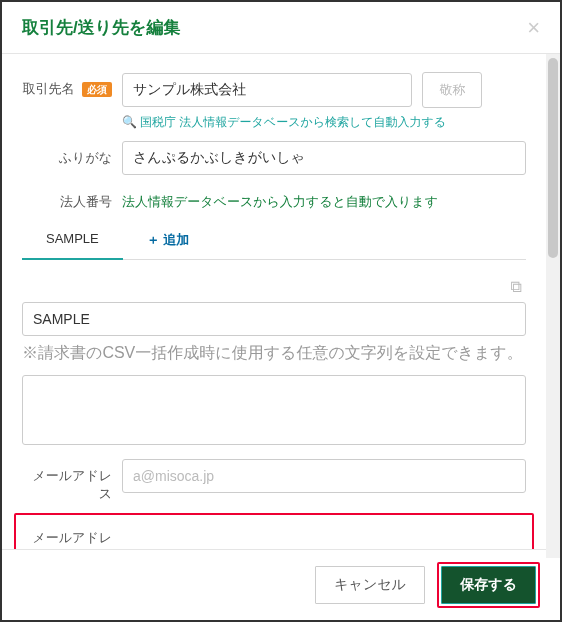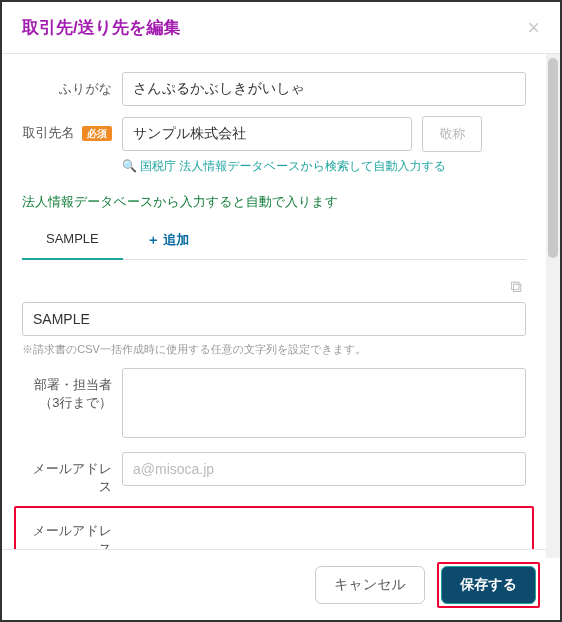--- a/index.html
+++ b/index.html
@@ -1,110 +1,107 @@
 <!DOCTYPE html>
 <html><head>
 <meta charset="utf-8">
 <style>
 * { box-sizing: border-box; margin: 0; padding: 0; }
 body { font-family: "Hiragino Kaku Gothic ProN", "Meiryo", sans-serif; background: #fff; width: 562px; height: 622px; position: relative; border: 2px solid #333; }
 .modal { width: 100%; height: 100%; display: flex; flex-direction: column; }
 .modal-header { padding: 14px 20px; border-bottom: 1px solid #e5e5e5; display: flex; justify-content: space-between; align-items: center; }
-.modal-title { font-size: 17px; font-weight: bold; color: #a21caf; }
+.modal-title { font-size: 17px; font-weight: bold; color: #15803d; }
 .close-btn { font-size: 22px; color: #ccc; cursor: pointer; line-height: 1; }
 .modal-body { flex: 1; overflow-y: auto; padding: 18px 20px 10px 20px; position: relative; }
 .scrollbar { position: absolute; right: 2px; top: 56px; width: 10px; height: 200px; background: #c8c8c8; border-radius: 5px; }
 .scrolltrack { position: absolute; right: 0; top: 52px; width: 14px; height: 504px; background: #f1f1f1; }
 .form-row { display: flex; margin-bottom: 10px; align-items: flex-start; }
 .form-label { width: 100px; text-align: right; padding-right: 10px; color: #555; font-size: 13px; padding-top: 8px; }
 .form-control-wrap { flex: 1; }
 .input-text { width: 100%; padding: 8px 10px; border: 1px solid #ccc; border-radius: 3px; font-size: 14px; color: #333; }
 .input-text::placeholder { color: #bbb; }
 .name-row .input-text { width: 290px; display: inline-block; }
 .honorific { width: 60px; padding: 8px 0; border: 1px solid #ccc; border-radius: 3px; color: #bbb; text-align: center; font-size: 13px; display: inline-block; margin-left: 6px; background: #fff; }
 .badge-required { background: #f08a24; color: #fff; font-size: 10px; padding: 2px 5px; border-radius: 2px; margin-left: 4px; font-weight: bold; }
 .db-link { color: #1fa5a0; font-size: 12px; margin-top: 6px; display: inline-block; }
 .db-link .search-ico { margin-right: 3px; }
 .static-text { color: #15803d; font-size: 13px; padding-top: 8px; }
 .tabs { display: flex; border-bottom: 1px solid #ddd; margin: 10px 0 18px 0; }
 .tab { padding: 10px 24px; font-size: 13px; color: #888; cursor: pointer; }
 .tab.active { color: #333; border-bottom: 2px solid #1fa5a0; margin-bottom: -1px; }
 .tab.add { color: #0369a1; font-weight: bold; }
 .copy-ico { text-align: right; color: #bbb; font-size: 16px; margin-bottom: 6px; padding-right: 4px; }
-.helper { color: #999; font-size: 11px; margin-top: 5px; line-height: 1.5; }
+.helper { color: #999; font-size: 16px; margin-top: 5px; line-height: 1.5; }
 .textarea { width: 100%; height: 70px; border: 1px solid #ccc; border-radius: 3px; padding: 8px; font-size: 14px; resize: none; }
 .highlight-box { border: 2px solid #e03; padding: 6px; margin: 0 -8px; border-radius: 2px; }
 .modal-footer { border-top: 1px solid #e5e5e5; padding: 12px 20px; text-align: right; background: #fff; }
-.btn { padding: 9px 18px; font-size: 14px; border-radius: 6px; cursor: pointer; display: inline-block; }
+.btn { padding: 9px 18px; font-size: 14px; border-radius: 1px; cursor: pointer; display: inline-block; }
 .btn-cancel { background: #fff; border: 1px solid #ccc; color: #555; margin-right: 8px; }
-.btn-save { background: #0c4a6e; border: 1px solid #1fa5a0; color: #fff; font-weight: bold; }
+.btn-save { background: #14532d; border: 1px solid #1fa5a0; color: #fff; font-weight: bold; }
 .btn-save-wrap { display: inline-block; border: 2px solid #e03; padding: 2px; border-radius: 2px; }
 .content-inner { padding-right: 14px; }
 </style>
 </head>
 <body>
 
 <div class="modal">
   <div class="modal-header">
     <div class="modal-title">取引先/送り先を編集</div>
     <div class="close-btn">×</div>
   </div>
 
   <div class="scrolltrack"></div>
   <div class="scrollbar"></div>
 
   <div class="modal-body">
     <div class="content-inner">
 
-      <div class="form-row">
-        <div class="form-label">ふりがな</div>
-        <div class="form-control-wrap">
-          <input class="input-text" value="さんぷるかぶしきがいしゃ" style="">
-        </div>
-      </div>
-
       <div class="form-row name-row">
         <div class="form-label">
           <span>取引先名</span>
           <span class="badge-required">必須</span>
         </div>
         <div class="form-control-wrap">
           <input class="input-text" value="サンプル株式会社" style="">
           <span class="honorific">敬称</span>
           <div>
             <a class="db-link"><span class="search-ico">🔍</span><span>国税庁 法人情報データベースから検索して自動入力する</span></a>
           </div>
         </div>
       </div>
 
       <div class="form-row">
+        <div class="form-label">ふりがな</div>
+        <div class="form-control-wrap">
+          <input class="input-text" value="さんぷるかぶしきがいしゃ" style="">
+        </div>
+      </div>
+
+      <div class="form-row">
+        <div class="form-label">法人番号</div>
         <div class="form-control-wrap">
           <div class="static-text">法人情報データベースから入力すると自動で入ります</div>
         </div>
       </div>
 
       <div class="tabs">
         <div class="tab active">SAMPLE</div>
         <div class="tab add">＋ 追加</div>
       </div>
 
       <div class="copy-ico">⧉</div>
 
       <div class="form-row">
         <div class="form-control-wrap">
           <input class="input-text" value="SAMPLE" style="">
           <div class="helper">※請求書のCSV一括作成時に使用する任意の文字列を設定できます。</div>
         </div>
       </div>
 
       <div class="form-row">
-        <div class="form-label">
-          <div>部署・担当者</div>
-          <div>（3行まで）</div>
-        </div>
         <div class="form-control-wrap">
           <textarea class="textarea" style=""></textarea>
         </div>
       </div>
 
       <div class="form-row">
         <div class="form-label">メールアドレス</div>
         <div class="form-control-wrap">
           <input class="input-text" placeholder="a@misoca.jp" style="">
         </div>

